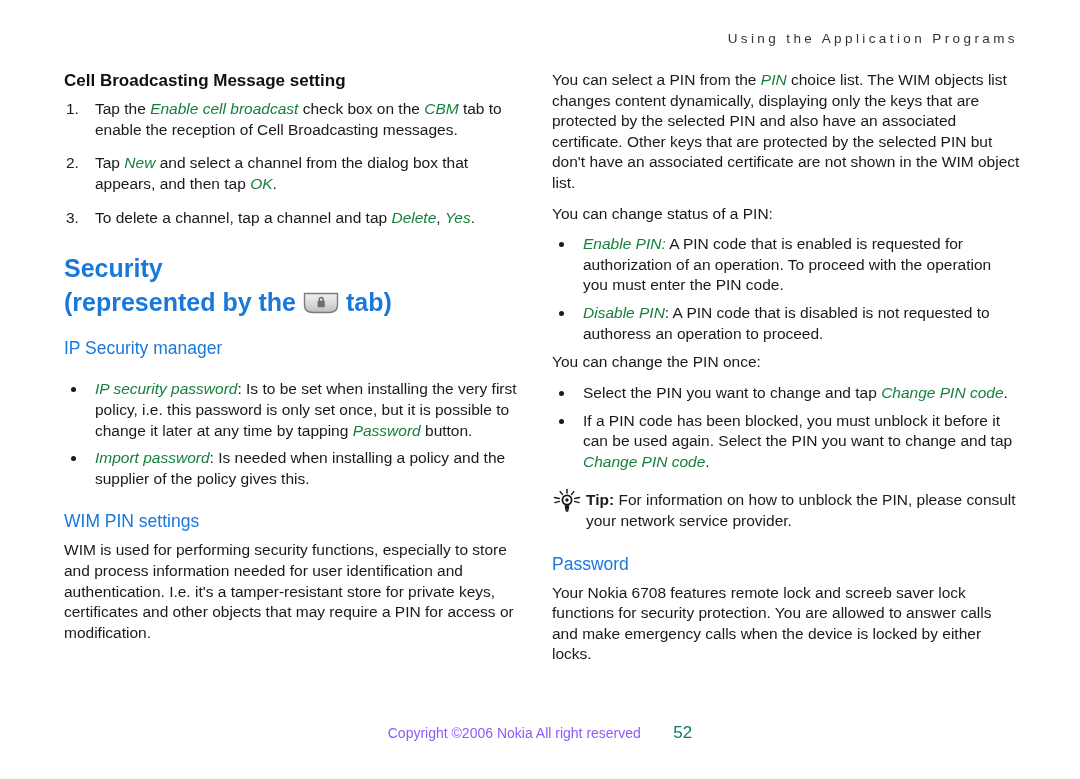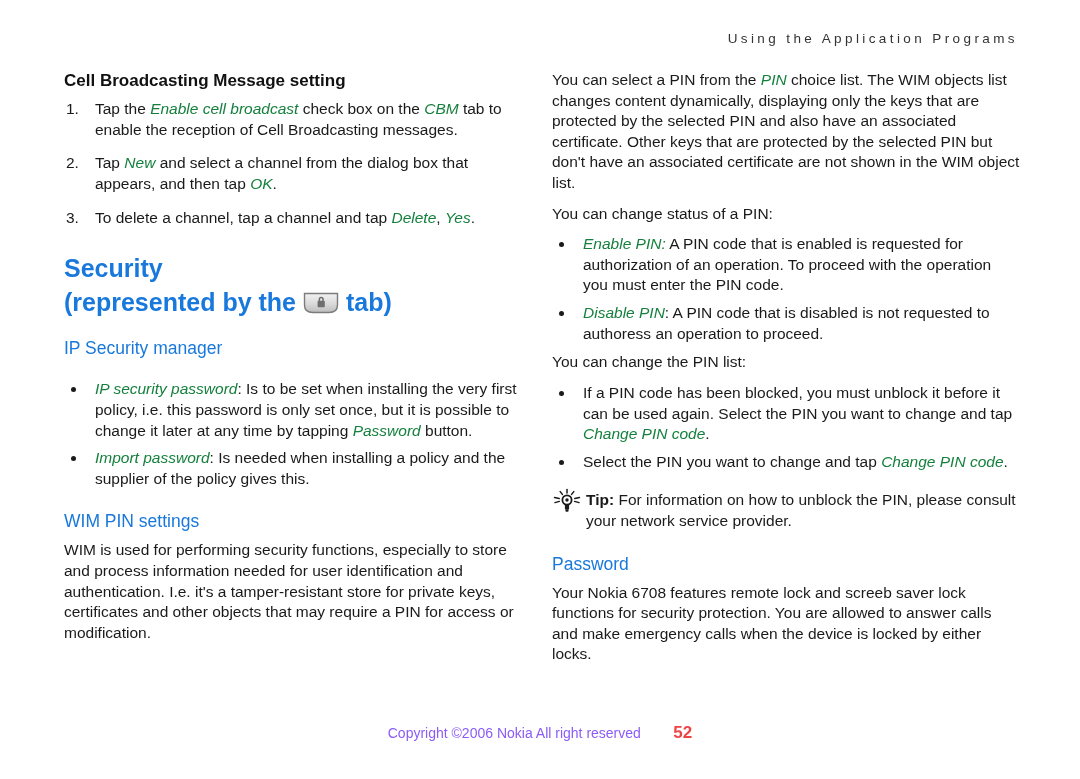--- a/index.html
+++ b/index.html
@@ -160,22 +160,22 @@
     bottom: 36px;
     text-align: center;
     white-space: nowrap;
   }
   .footer-text {
     font-size: 14px;
     color: #8b5cf6;
   }
   .footer-page {
     font-size: 17px;
-    font-weight: bold;
-    color: #ef4444;
+    font-weight: normal;
+    color: #0f766e;
     margin-left: 28px;
   }
 </style>
 </head>
 <body>
 
 <div class="page">
 
   <div class="running-header">Using the Application Programs</div>
 
@@ -272,32 +272,32 @@
         <span class="para"><span class="em-green">Enable PIN:</span><span> A PIN code that is enabled is requested for authorization of an operation. To proceed with the operation you must enter the PIN code.</span></span>
       </li>
       <li>
         <span class="dot"></span>
         <span class="para"><span class="em-green">Disable PIN</span><span>: A PIN code that is disabled is not requested to authoress an operation to proceed.</span></span>
       </li>
     </ul>
 
     <div class="sp-8"></div>
 
-    <p>You can change the PIN list:</p>
+    <p>You can change the PIN once:</p>
 
     <div class="sp-10"></div>
 
     <ul class="bul-list">
       <li>
         <span class="dot"></span>
+        <span class="para"><span>Select the PIN you want to change and tap </span><span class="em-green">Change PIN code</span><span>.</span></span>
+      </li>
+      <li>
+        <span class="dot"></span>
         <span class="para"><span>If a PIN code has been blocked, you must unblock it before it can be used again. Select the PIN you want to change and tap </span><span class="em-green">Change PIN code</span><span>.</span></span>
-      </li>
-      <li>
-        <span class="dot"></span>
-        <span class="para"><span>Select the PIN you want to change and tap </span><span class="em-green">Change PIN code</span><span>.</span></span>
       </li>
     </ul>
 
     <div class="sp-18"></div>
 
     <div class="tip">
       <span class="tip-icon">
         <svg width="30" height="26" viewBox="0 0 30 26" xmlns="http://www.w3.org/2000/svg">
           <g stroke="#1a1a1a" stroke-width="1.5" stroke-linecap="round">
             <line x1="15" y1="1.5" x2="15" y2="5"></line>

